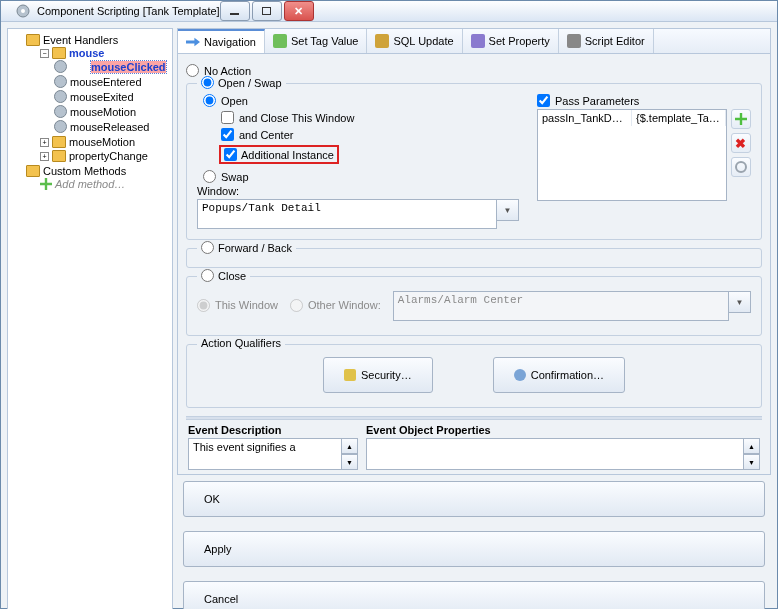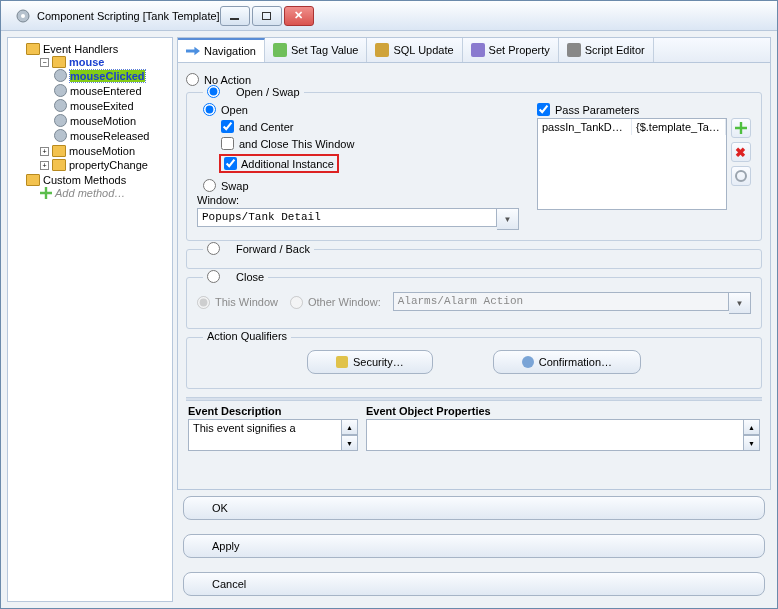--- a/index.html
+++ b/index.html
@@ -14,55 +14,55 @@
   .body { flex:1; display:flex; padding:6px; gap:4px; }
   .left { width:195px; background:#fff; border:1px solid #b7c7db; padding:4px; overflow:auto;}
   .tree ul { list-style:none; margin:0; padding-left:14px; }
   .tree li { padding:1px 0; white-space:nowrap;}
   .tree .row { display:flex; align-items:center; gap:3px; }
   .tree .toggle { width:9px;height:9px;border:1px solid #888;display:inline-flex;align-items:center;justify-content:center;font-size:7px;line-height:1;background:#fff;}
   .folder-icon{width:14px;height:12px;background:#f3c24e;border:1px solid #b88a1f;border-radius:1px;}
   .gear-icon{width:13px;height:13px;border-radius:50%;background:#b6c2ce;border:1px solid #7a8793;}
   .add-icon{width:12px;height:12px;background:#5bbd4c;display:inline-block;clip-path:polygon(40% 0,60% 0,60% 40%,100% 40%,100% 60%,60% 60%,60% 100%,40% 100%,40% 60%,0 60%,0 40%,40% 40%);}
   .bold-blue { font-weight:bold; color:#1a3fcf; }
-  .selected { background:#84cc16; outline:1px dotted #5a7dd6; }
+  .selected { background:#fca5a5; outline:1px dotted #5a7dd6;margin-left:21px; }
   .addmethod { color:#8a8a8a; font-style:italic; }
   .right { flex:1; display:flex; flex-direction:column; }
   .tabs { display:flex; background:linear-gradient(#f7faff,#e6edf6); border:1px solid #b7c7db; border-bottom:none; }
   .tab { display:flex; align-items:center; gap:4px; padding:4px 8px; border-right:1px solid #c3d0e0; }
   .tab.active { background:#fff; border-top:2px solid #5a8dd6; }
   .tabicon{width:14px;height:14px;display:inline-block;}
   .nav-icon{background:#4c8fe0;clip-path:polygon(0 40%,60% 40%,60% 20%,100% 50%,60% 80%,60% 60%,0 60%);}
   .tag-icon{background:#6fbf5b;border-radius:2px;}
   .sql-icon{background:#cfa33a;border-radius:2px;}
   .prop-icon{background:#8a7acf;border-radius:2px;}
   .script-icon{background:#888;border-radius:2px;}
   .content { flex:1; background:#eef2f6; border:1px solid #b7c7db; padding:8px 8px 4px 8px; overflow:auto;}
   .radio-row, .check-row { display:flex; align-items:center; gap:5px; padding:2px 0;}
   .radio-row.disabled, .check-row.disabled { color:#8a8a8a; }
   .subgroup { border:1px solid #c3d0e0; border-radius:3px; padding:8px 10px 10px 10px; margin:4px 0 8px 0; position:relative; background:#eef2f6;}
-  .subgroup > .legend { position:absolute; top:-8px; left:16px; background:#eef2f6; padding:0 4px; display:flex; align-items:center; gap:16px;}
+  .subgroup > .legend { position:absolute; top:-8px; left:10px; background:#eef2f6; padding:0 4px; display:flex; align-items:center; gap:4px;}
   .two-col { display:flex; gap:18px; }
   .col { flex:1; }
   .red-box { border:2px solid #d22; padding:1px 3px; display:inline-flex; align-items:center; gap:4px;}
   .win-select { display:flex; margin-top:2px; }
-  .win-input { flex:0 0 300px; height:19px; border:1px solid #a6b4c6; background:#fff; padding:2px 4px; font-family:'Courier New',monospace;}
+  .win-input { flex:0 0 300px; height:30px; border:1px solid #a6b4c6; background:#fff; padding:2px 4px; font-family:'Courier New',monospace;}
   .win-btn { width:22px; height:22px; border:1px solid #a6b4c6; border-left:none; background:linear-gradient(#fafcff,#e1e9f3);display:flex;align-items:center;justify-content:center;}
   .param-table { border:1px solid #a6b4c6; background:#fff; width:190px; }
   .param-head { display:flex; background:linear-gradient(#f7faff,#e2e9f3); border-bottom:1px solid #bcc9da;}
   .param-head div { padding:2px 4px; border-right:1px solid #cfd8e5; flex:1; }
   .param-body { height:90px; }
   .param-row { display:flex; }
   .param-row div { padding:2px 4px; border-right:1px solid #e3e9f1; flex:1; overflow:hidden; text-overflow:ellipsis; white-space:nowrap;}
   .side-icons { display:flex; flex-direction:column; gap:4px; margin-left:4px;}
   .ico-btn { width:20px;height:20px;border:1px solid #c3d0e0;background:linear-gradient(#fafcff,#e6edf6);border-radius:3px;display:flex;align-items:center;justify-content:center;}
   .plus-green{width:12px;height:12px;background:#4fbf3f;clip-path:polygon(40% 0,60% 0,60% 40%,100% 40%,100% 60%,60% 60%,60% 100%,40% 100%,40% 60%,0 60%,0 40%,40% 40%);}
   .x-red{width:12px;height:12px;color:#d22;font-weight:bold;font-size:13px;line-height:1;}
   .link-grey{width:12px;height:12px;border:2px solid #9aa4ae;border-radius:6px;}
-  .btn { height:24px; padding:2px 28px; border:1px solid #a6b4c6; background:linear-gradient(#fafcff,#e1e9f3); border-radius:8px; display:inline-flex;align-items:center;gap:5px;}
+  .btn { height:36px; padding:2px 20px; border:1px solid #a6b4c6; background:linear-gradient(#fafcff,#e1e9f3); border-radius:3px; display:inline-flex;align-items:center;gap:5px;}
   .footer { display:flex; gap:14px; justify-content:flex-end; padding:6px;flex-direction:column; }
   .divider { height:4px; background:#d7e0ec; border-top:1px solid #c3d0e0; border-bottom:1px solid #c3d0e0; margin:2px 0;}
   .desc-row { display:flex; gap:8px; padding:0 2px;}
   .desc-col { flex:1; }
   .desc-label { font-weight:bold; padding:2px 0;}
   .desc-field { display:flex; }
   .desc-input { flex:1; height:32px; border:1px solid #a6b4c6; background:#fff; padding:2px 4px;}
   .spin { width:16px; display:flex; flex-direction:column;}
   .spin div{ flex:1; border:1px solid #a6b4c6; border-left:none; background:linear-gradient(#fafcff,#e1e9f3);font-size:7px;display:flex;align-items:center;justify-content:center;}
   .chev{font-size:8px;color:#555;}
@@ -210,26 +210,26 @@
               <input type="radio" checked="" style="">
               <span>Open / Swap</span>
             </div>
           <div class="two-col">
             <div class="col wider-left">
               <div class="radio-row" style="margin-left:6px;">
                   <input type="radio" checked="" style="">
                   <span>Open</span>
                 </div>
               <div class="check-row" style="margin-left:24px;">
+                  <input type="checkbox" style="">
+                  <span>and Close This Window</span>
+                </div>
+              <div class="check-row" style="margin-left:24px;">
                   <input type="checkbox" checked="" style="">
                   <span>and Center</span>
-                </div>
-              <div class="check-row" style="margin-left:24px;">
-                  <input type="checkbox" style="">
-                  <span>and Close This Window</span>
                 </div>
               <div style="margin-left:22px;margin-top:2px;"><span class="red-box">
                     <input type="checkbox" checked="" style="">
                     <span>Additional Instance</span>
                   </span></div>
               <div class="radio-row" style="margin-left:6px;margin-top:4px;">
                   <input type="radio" style="">
                   <span>Swap</span>
                 </div>
               <div style="margin-top:0;"><span>Window:</span></div>
@@ -285,21 +285,21 @@
           <div style="display:flex;align-items:center;gap:12px;padding:4px 0;">
             <div class="radio-row disabled">
                 <input type="radio" disabled="" checked="" style="">
                 <span>This Window</span>
               </div>
             <div class="radio-row disabled">
                 <input type="radio" disabled="" style="">
                 <span>Other Window:</span>
               </div>
             <div class="win-select" style="flex:1;">
-              <div class="win-input" style="flex:1;color:#8a8a8a;background:#f3f5f8;">Alarms/Alarm Action</div>
+              <div class="win-input" style="flex:1;color:#8a8a8a;background:#f3f5f8;">Alarms/Alarm Center</div>
               <div class="win-btn">
                   <span class="chev">▼</span>
                 </div>
             </div>
           </div>
         </div>
 
         <div class="subgroup">
           <div class="legend">
               <span>Action Qualifiers</span>

